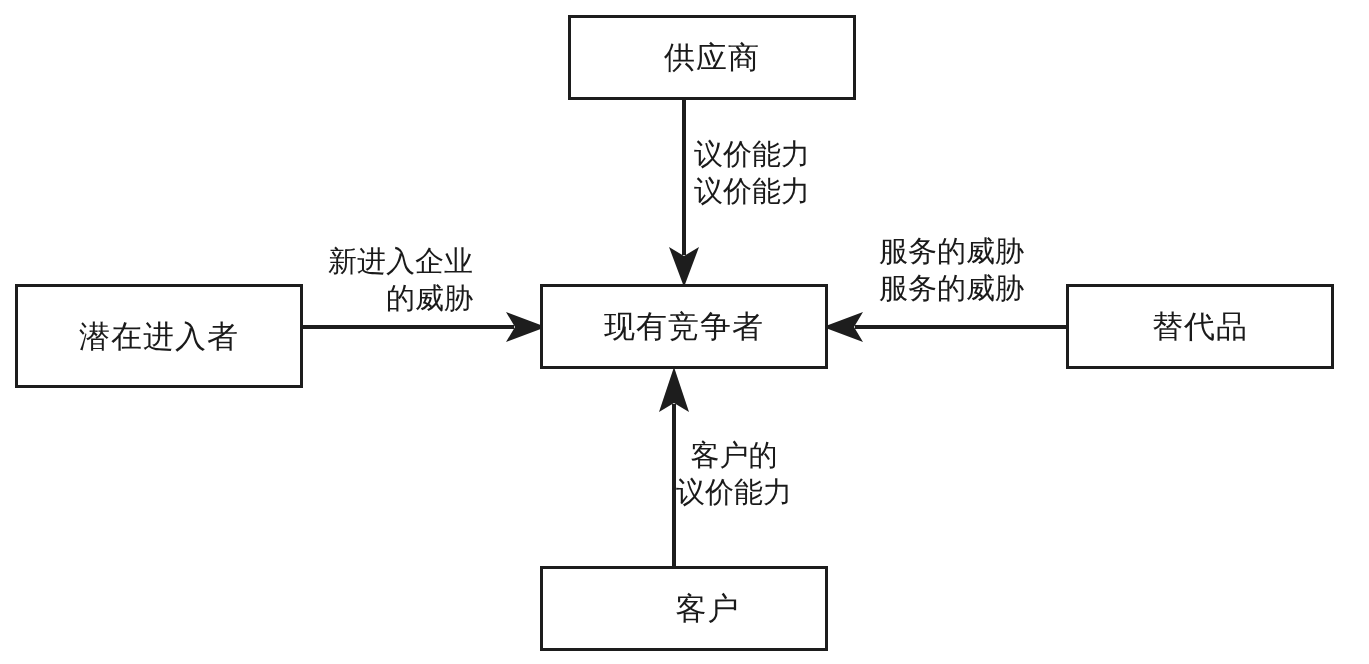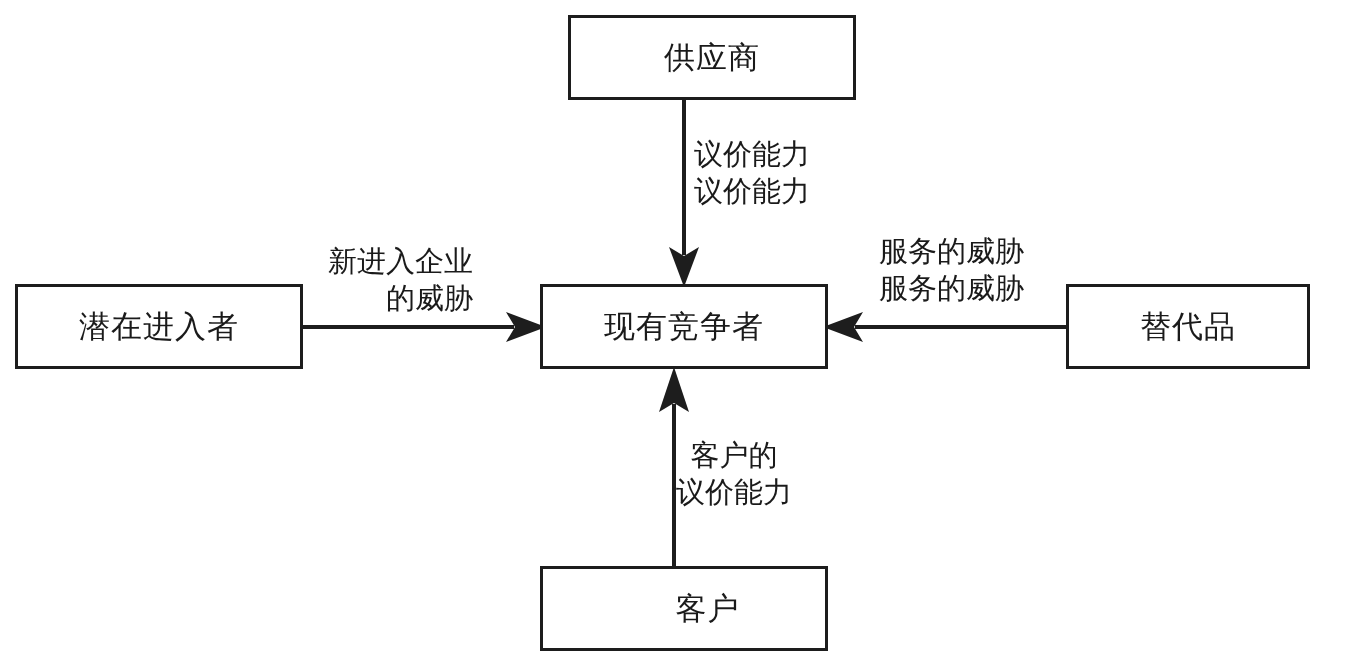--- a/index.html
+++ b/index.html
@@ -33,23 +33,23 @@
     font-family: "DejaVu Serif", "Liberation Serif", serif;
     font-size: 31px;
     line-height: 1;
     letter-spacing: 1px;
     color: #1a1a1a;
     white-space: nowrap;
     user-select: none;
   }
   
   #node-supplier   { left: 568px; top: 15px;  width: 288px; height: 85px; }
-  #node-entrants   { left: 15px;  top: 284px; width: 288px; height: 85px; }
+  #node-entrants   { left: 15px;  top: 284px; width: 288px; height: 104px; }
   #node-rivals     { left: 540px; top: 284px; width: 288px; height: 85px; }
-  #node-substitute { left: 1066px;top: 284px; width: 244px; height: 85px; }
+  #node-substitute { left: 1066px;top: 284px; width: 268px; height: 85px; }
   #node-customer   { left: 540px; top: 566px; width: 288px; height: 85px; padding-left: 47px; }
 
   
   .arrow-svg {
     position: absolute;
     z-index: 2;
     overflow: visible;
   }
   #arrow-supplier-to-rivals   { left: 650px;  top: 95px;  width: 70px;  height: 195px; }
   #arrow-entrants-to-rivals   { left: 296px;  top: 300px; width: 255px; height: 56px; }

